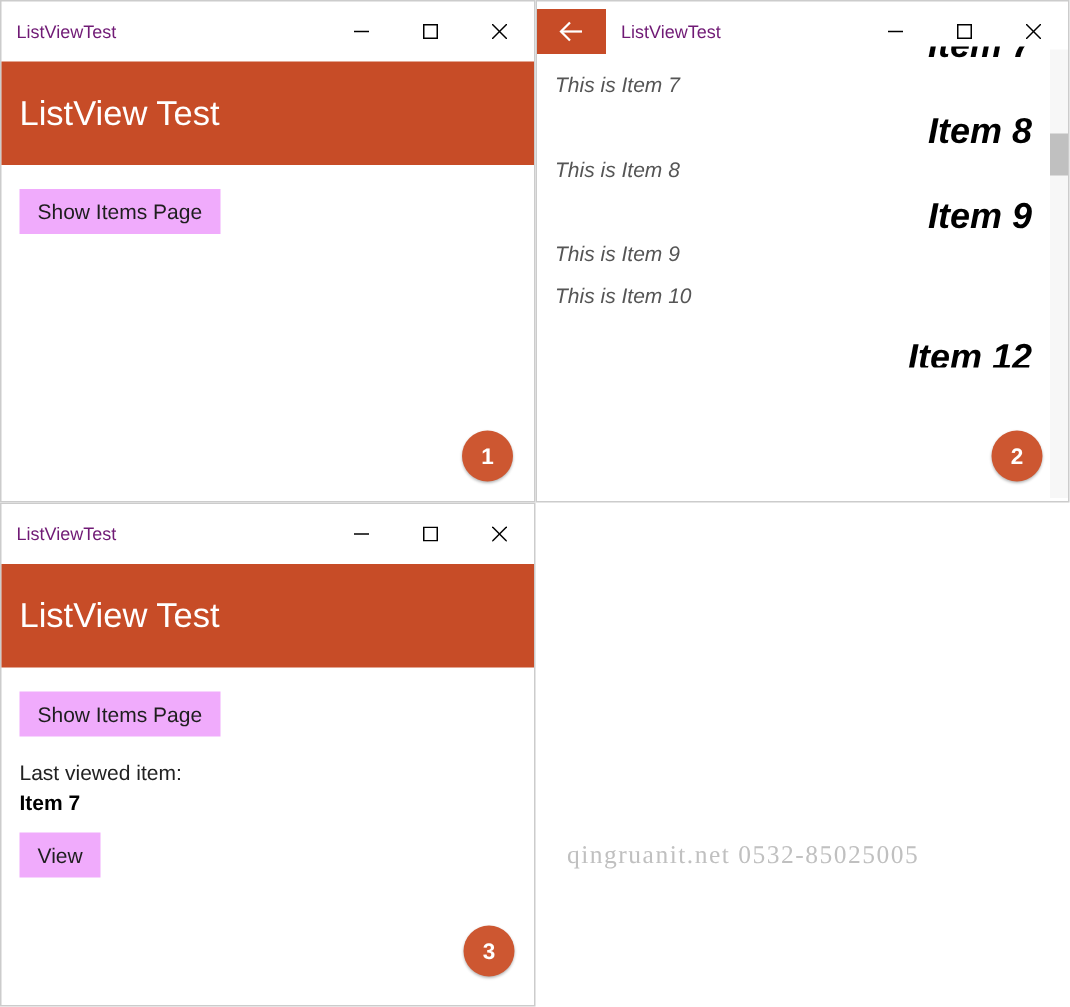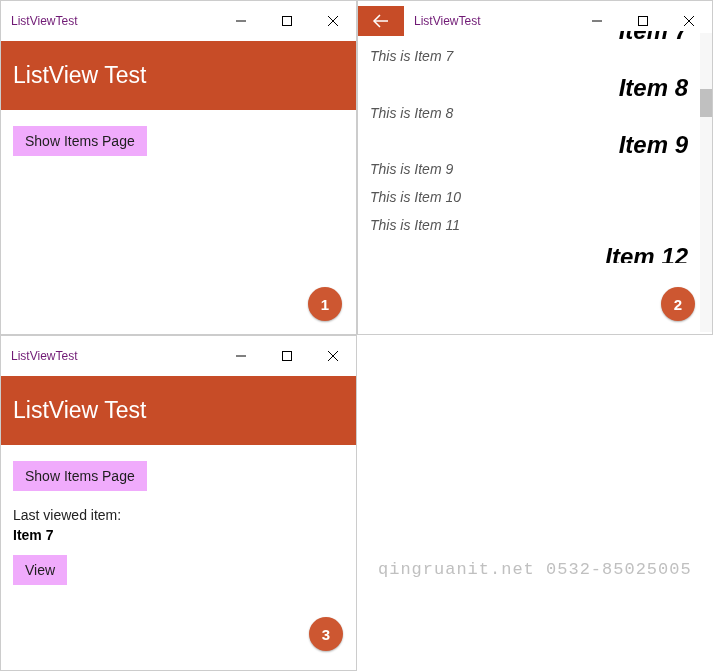--- a/index.html
+++ b/index.html
@@ -125,21 +125,21 @@
     box-shadow: 0 1px 2px rgba(0,0,0,.3);
     z-index: 5;
   }
   .b1 { left: 308px; top: 287px; }
   .b2 { left: 661px; top: 287px; }
   .b3 { left: 309px; top: 617px; }
   
   .watermark {
     position: absolute;
     left: 378px; top: 560px;
-    font-family: Liberation Mono, monospace;
+    font-family: Liberation Serif, serif;
     font-size: 17px;
     letter-spacing: 1px;
     color: #c0c0c0;
   }
 </style>
 </head>
 <body>
 
 <div class="panel p1">
   <div class="titlebar">
@@ -212,21 +212,20 @@
         <div class="li-sub">This is Item 8</div>
       </div>
       <div class="list-item">
         <div class="li-title">Item 9</div>
         <div class="li-sub">This is Item 9</div>
       </div>
       <div class="list-item">
         <div class="li-sub">This is Item 10</div>
       </div>
       <div class="list-item">
-        <div class="li-sub">This is Item 11</div>
       </div>
       <div class="list-item last-vis">
         <div class="li-title">Item 12</div>
 
       </div>
     </div>
     <div class="scrollbar-track">
       <div class="scrollbar-thumb"></div>
     </div>
   </div>

